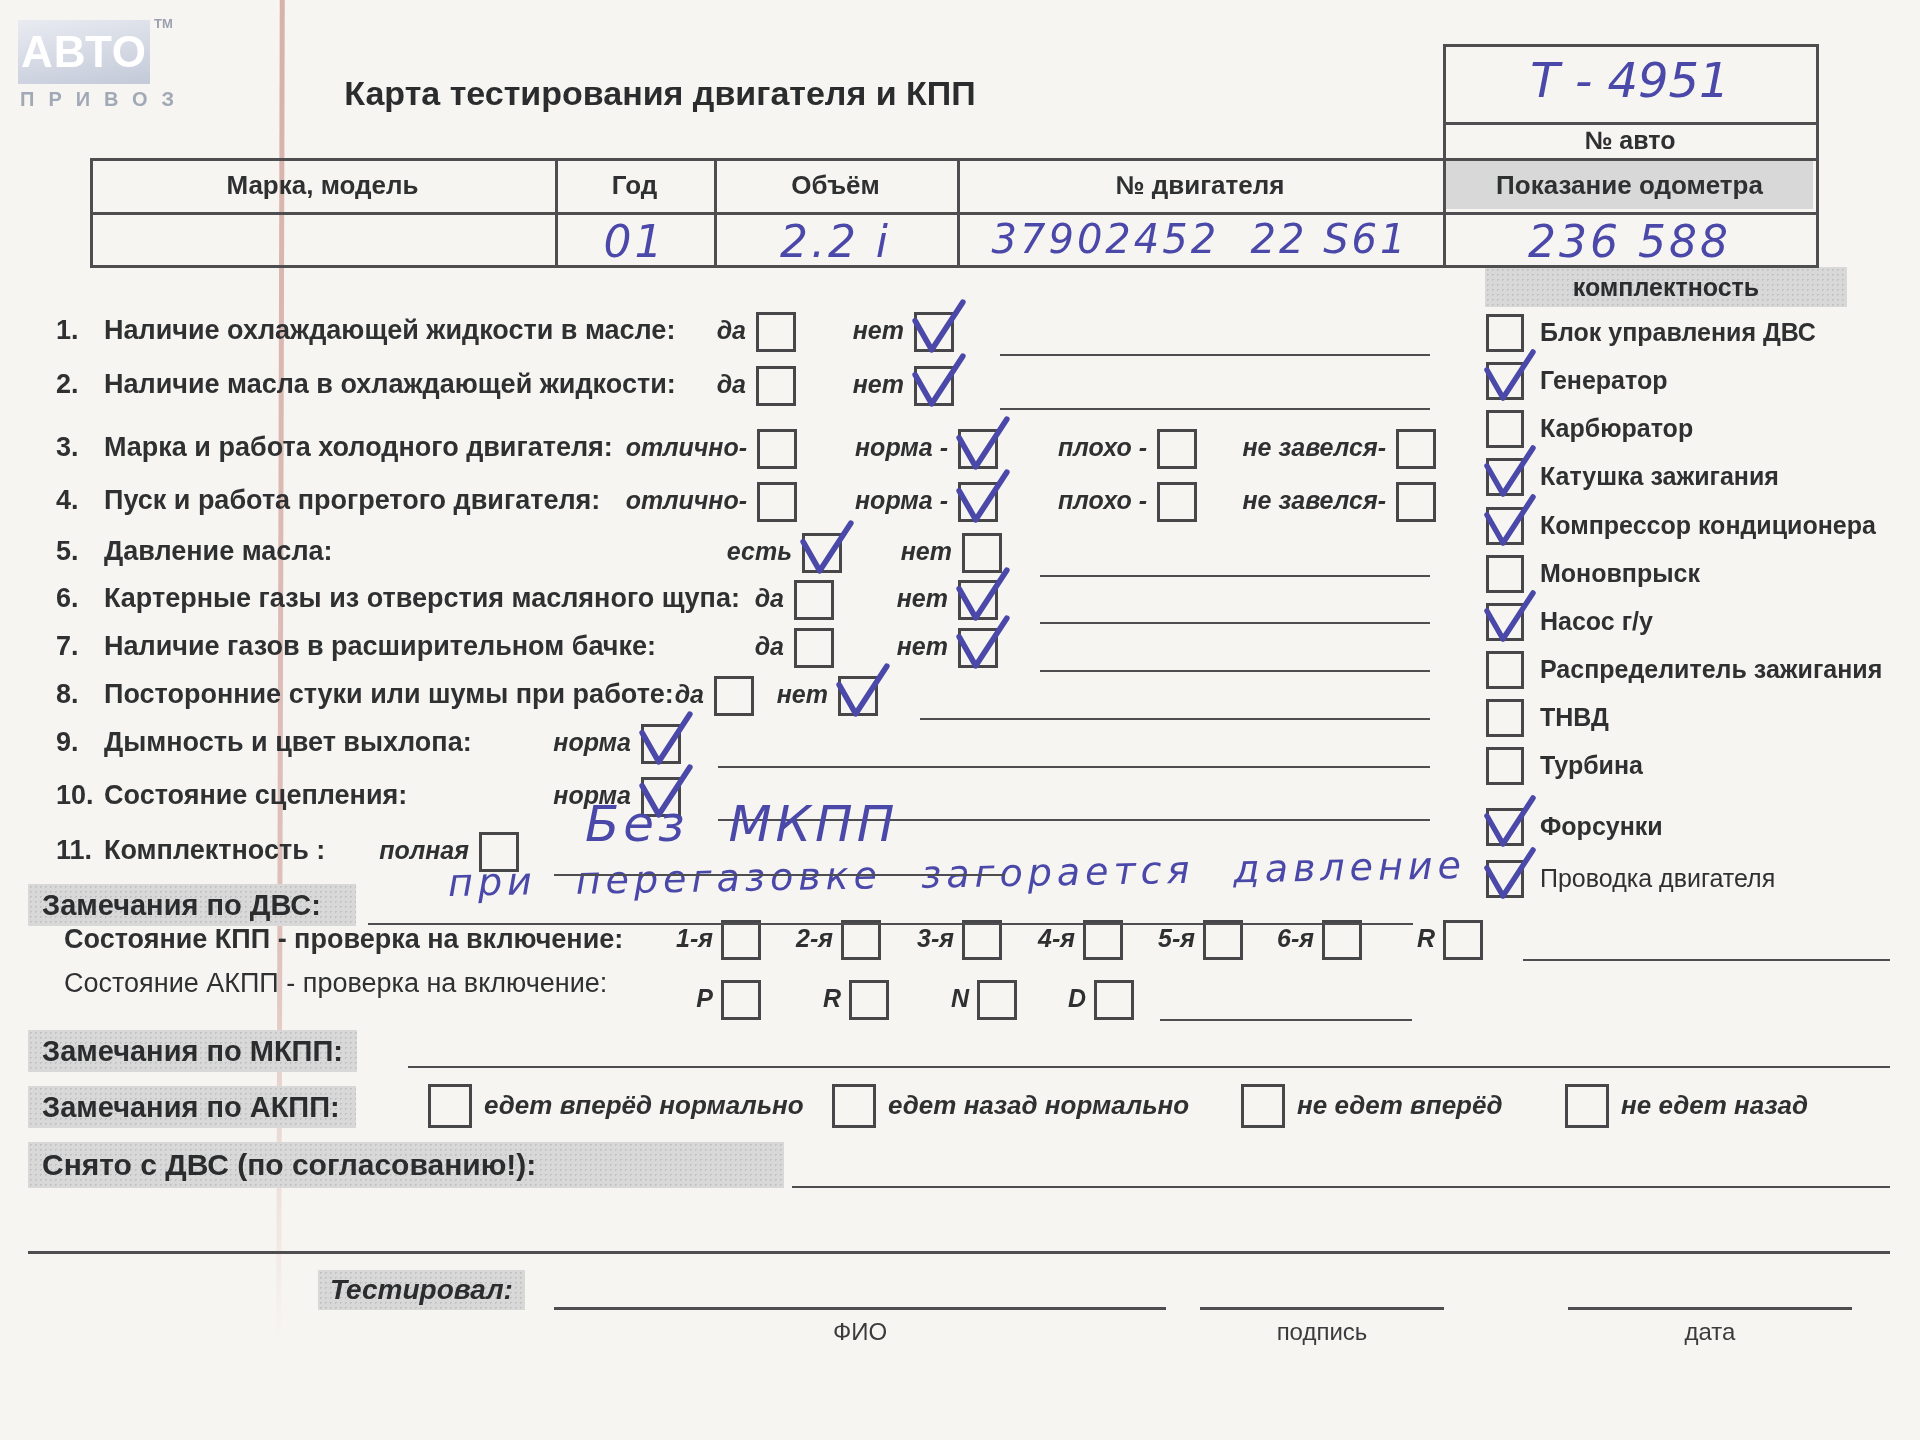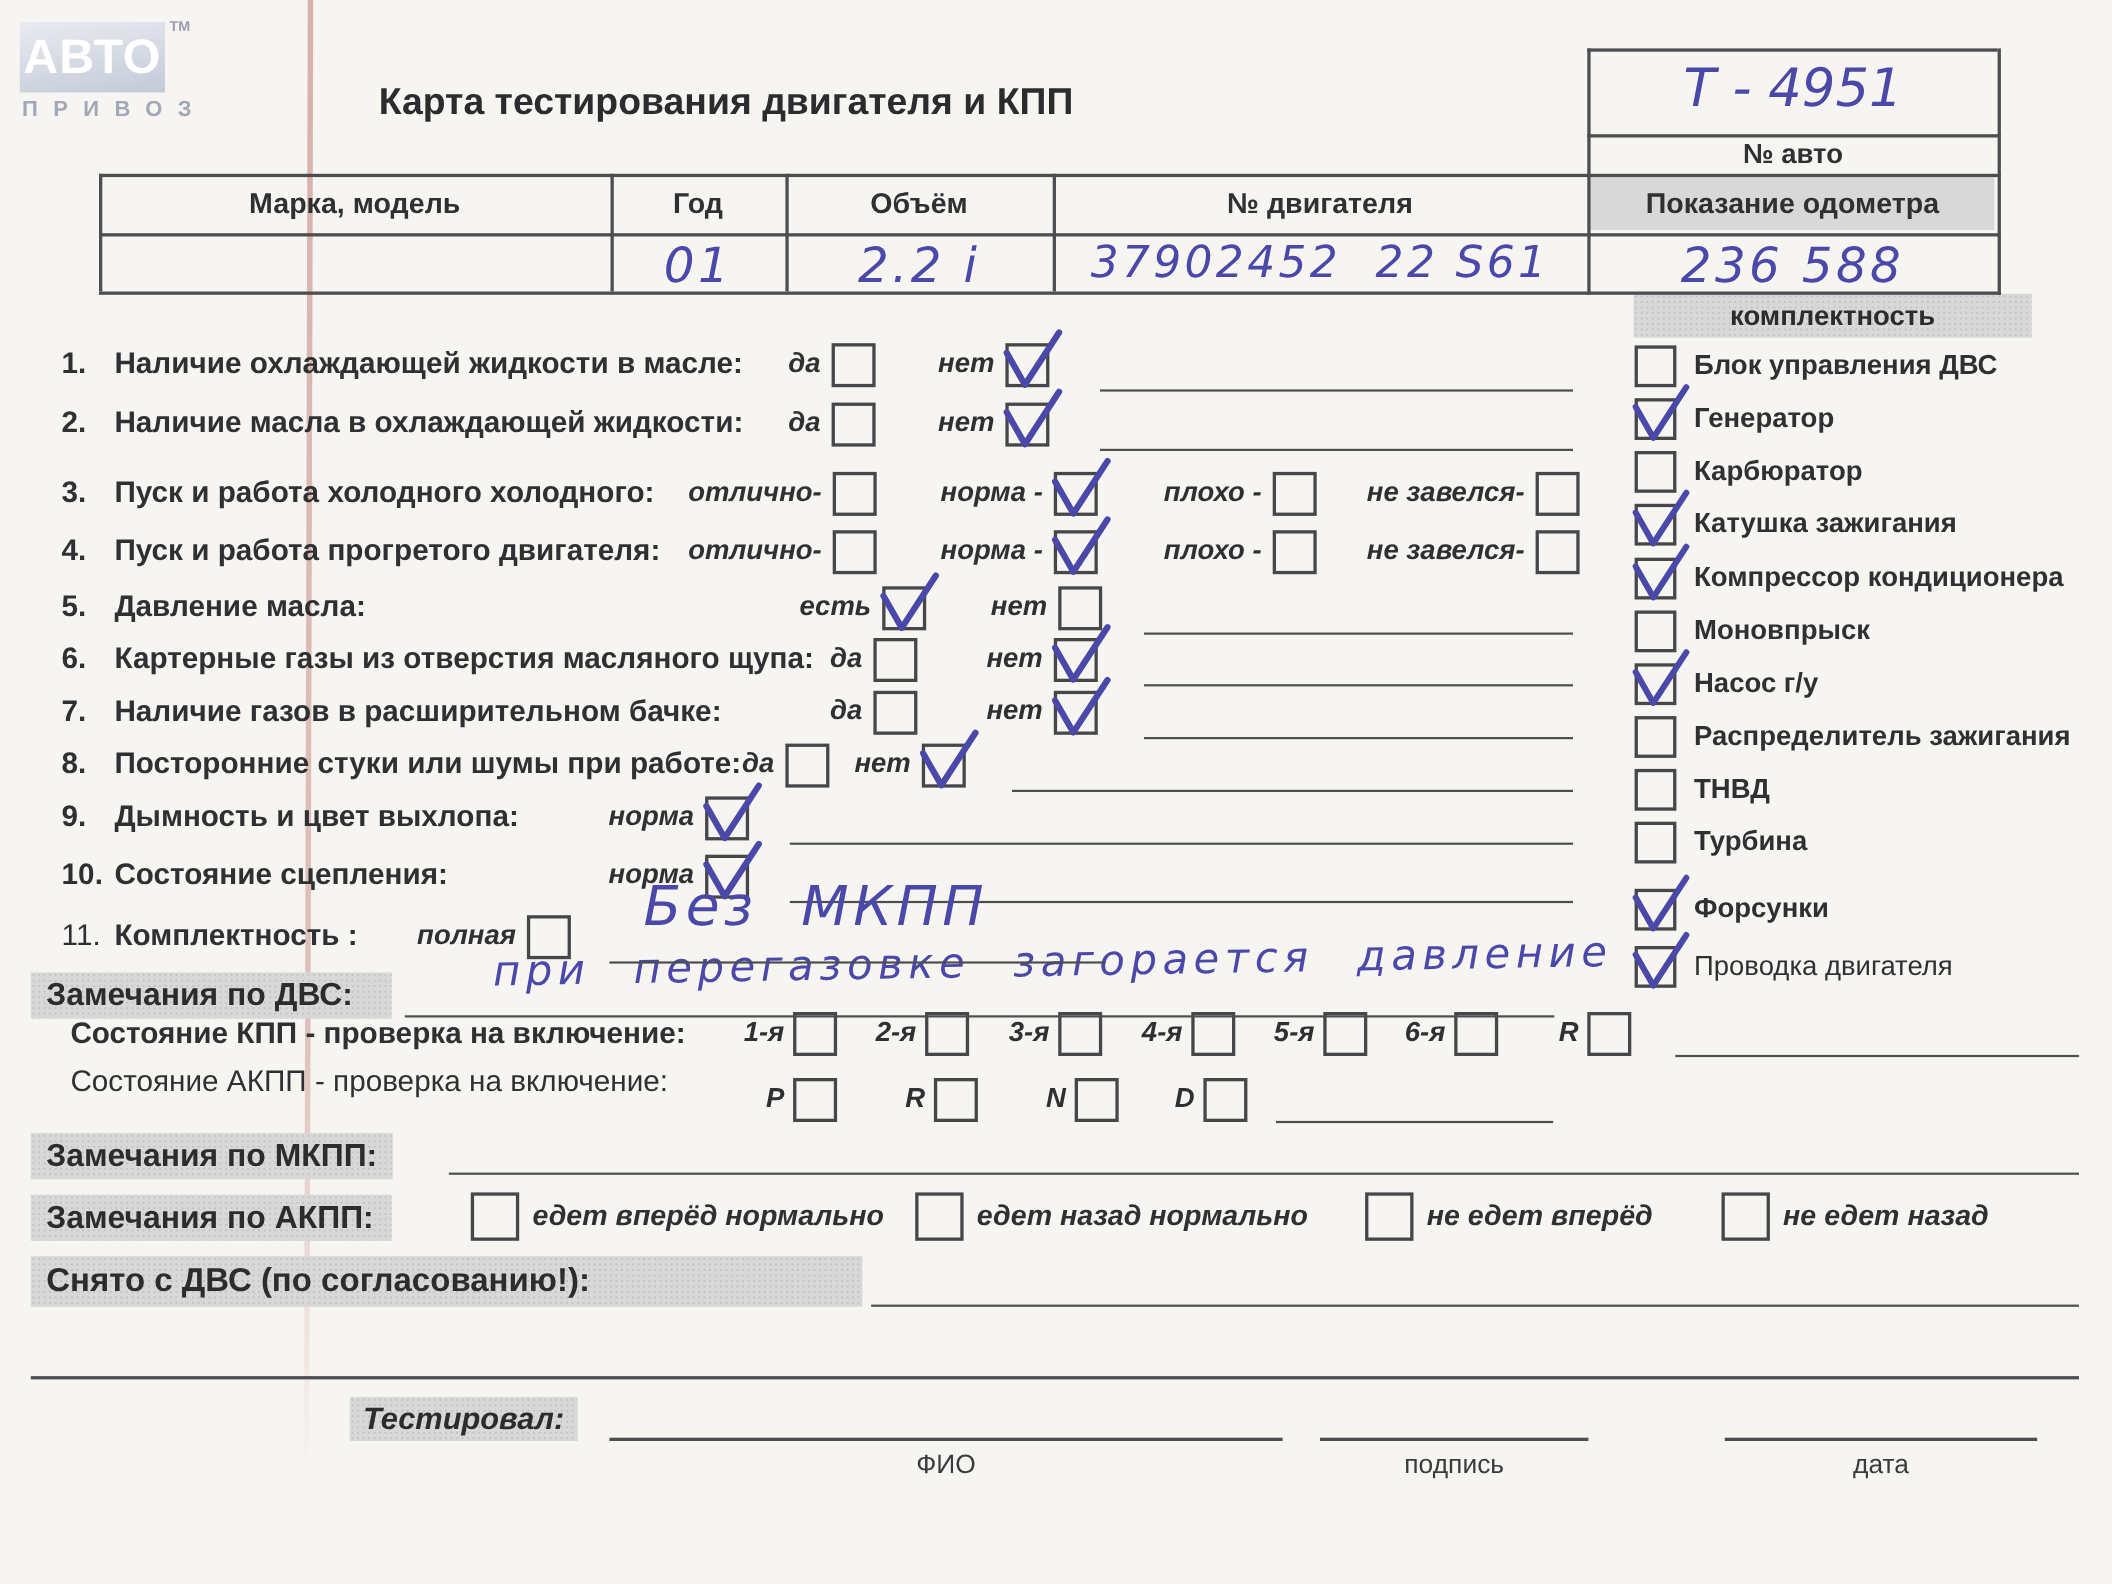--- a/index.html
+++ b/index.html
@@ -100,21 +100,21 @@
     <div class="abs" style="left: 104px; top: 369px; font-size: 27px; font-weight: bold; white-space: nowrap;">Наличие масла в охлаждающей жидкости:</div>
     <div class="abs itext" style="left: 640px; top: 370px; width: 106px; text-align: right; font-size: 25px;">да</div>
     <div class="abs cb" style="left: 756px; top: 366px; width: 34px; height: 34px;"></div>
     <div class="abs itext" style="left: 800px; top: 370px; width: 104px; text-align: right; font-size: 25px;">нет</div>
     <div class="abs cb" style="left: 914px; top: 366px; width: 34px; height: 34px;"></div>
     <div class="abs" style="left: 909px; top: 350px; width: 60px; height: 60px;"><svg width="100%" height="100%" viewBox="0 0 58 58">
         <path d="M6 24 L22 52 L52 6" fill="none" stroke="#4a48a8" stroke-width="5.5" stroke-linecap="round" stroke-linejoin="round"></path>
       </svg></div>
     <div class="abs rule" style="left: 1000px; top: 408px; width: 430px; height: 2px;"></div>
     <div class="abs" style="left: 56px; top: 432px; width: 46px; font-size: 27px; font-weight: bold;">3.</div>
-    <div class="abs" style="left: 104px; top: 432px; font-size: 27px; font-weight: bold; white-space: nowrap;">Пуск и работа холодного холодного:</div>
+    <div class="abs" style="left: 104px; top: 432px; font-size: 27px; font-weight: bold; white-space: nowrap;">Марка и работа холодного двигателя:</div>
     <div class="abs itext" style="left: 600px; top: 433px; width: 147px; text-align: right; font-size: 25px;">отлично-</div>
     <div class="abs cb" style="left: 757px; top: 429px; width: 34px; height: 34px;"></div>
     <div class="abs itext" style="left: 820px; top: 433px; width: 128px; text-align: right; font-size: 25px;">норма -</div>
     <div class="abs cb" style="left: 958px; top: 429px; width: 34px; height: 34px;"></div>
     <div class="abs" style="left: 953px; top: 413px; width: 60px; height: 60px;"><svg width="100%" height="100%" viewBox="0 0 58 58">
         <path d="M6 24 L22 52 L52 6" fill="none" stroke="#4a48a8" stroke-width="5.5" stroke-linecap="round" stroke-linejoin="round"></path>
       </svg></div>
     <div class="abs itext" style="left: 1020px; top: 433px; width: 127px; text-align: right; font-size: 25px;">плохо -</div>
     <div class="abs cb" style="left: 1157px; top: 429px; width: 34px; height: 34px;"></div>
     <div class="abs itext" style="left: 1190px; top: 433px; width: 196px; text-align: right; font-size: 25px;">не завелся-</div>
@@ -181,21 +181,21 @@
       </svg></div>
     <div class="abs rule" style="left: 718px; top: 766px; width: 712px; height: 2px;"></div>
     <div class="abs" style="left: 56px; top: 780px; width: 46px; font-size: 27px; font-weight: bold;">10.</div>
     <div class="abs" style="left: 104px; top: 780px; font-size: 27px; font-weight: bold; white-space: nowrap;">Состояние сцепления:</div>
     <div class="abs itext" style="left: 520px; top: 781px; width: 111px; text-align: right; font-size: 25px;">норма</div>
     <div class="abs cb" style="left: 641px; top: 777px; width: 34px; height: 34px;"></div>
     <div class="abs" style="left: 636px; top: 761px; width: 60px; height: 60px;"><svg width="100%" height="100%" viewBox="0 0 58 58">
         <path d="M6 24 L22 52 L52 6" fill="none" stroke="#4a48a8" stroke-width="5.5" stroke-linecap="round" stroke-linejoin="round"></path>
       </svg></div>
     <div class="abs rule" style="left: 718px; top: 819px; width: 712px; height: 2px;"></div>
-    <div class="abs" style="left: 56px; top: 835px; width: 46px; font-size: 27px; font-weight: normal;">11.</div>
+    <div class="abs" style="left: 56px; top: 835px; width: 46px; font-size: 27px; font-weight: bold;">11.</div>
     <div class="abs" style="left: 104px; top: 835px; font-size: 27px; font-weight: bold; white-space: nowrap;">Комплектность :</div>
     <div class="abs itext" style="left: 360px; top: 836px; width: 109px; text-align: right; font-size: 25px;">полная</div>
     <div class="abs cb" style="left: 479px; top: 832px; width: 34px; height: 34px;"></div>
     <div class="abs rule" style="left: 554px; top: 874px; width: 451px; height: 2px;"></div>
     <div class="abs ink pre" style="left: 585px; top: 795px; font-size: 50px; letter-spacing: 4px;">Без  МКПП</div>
     <div class="abs cb" style="left: 1486px; top: 314px; width: 32px; height: 32px;"></div>
     <div class="abs" style="left: 1540px; top: 318px; font-size: 25px; font-weight: bold; white-space: nowrap;">Блок управления ДВС</div>
     <div class="abs cb" style="left: 1486px; top: 362px; width: 32px; height: 32px;"></div>
     <div class="abs" style="left: 1481px; top: 346px; width: 58px; height: 58px;"><svg width="100%" height="100%" viewBox="0 0 58 58">
         <path d="M6 24 L22 52 L52 6" fill="none" stroke="#4a48a8" stroke-width="5.5" stroke-linecap="round" stroke-linejoin="round"></path>

